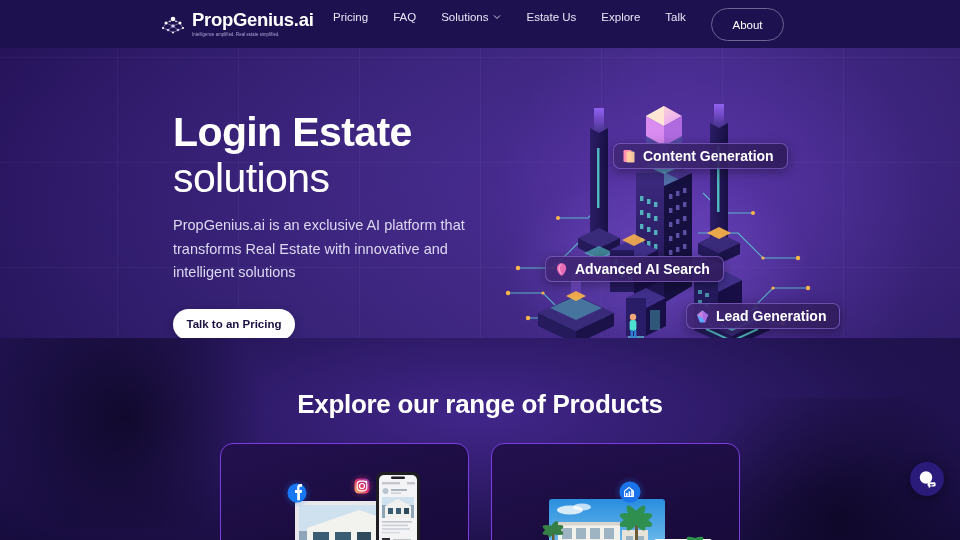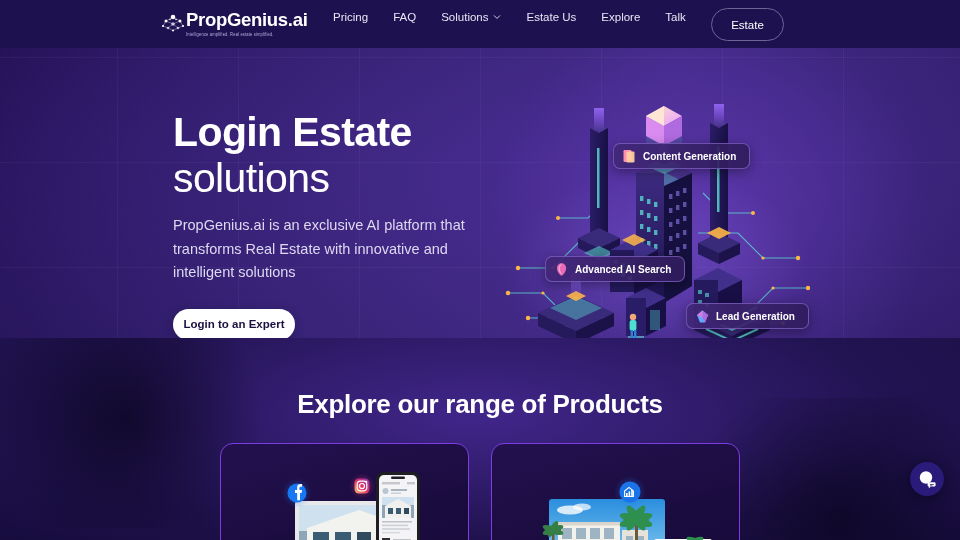--- a/index.html
+++ b/index.html
@@ -14,21 +14,21 @@
 
   
   .header {
     position:absolute; top:0; left:0; width:960px; height:48px;
     background:#1d1150;
     display:flex; align-items:center;
     z-index:40;
   }
   .logo-wrap {
     position:absolute; left:160px; top:11px;
-    display:flex; align-items:flex-start; 
+    display:flex; align-items:center; gap:6px;
   }
   .logo-mark { width:26px; height:20px; flex:none; margin-top:2px; }
   .logo-text-col { display:flex; flex-direction:column; line-height:1; }
   .logo-title {
     font-size:18.5px; font-weight:bold; color:#ffffff;
     letter-spacing:-0.3px;
   }
   .logo-tag {
     font-size:4.1px; color:#b9aee0; margin-top:3px;
     letter-spacing:0.15px; white-space:nowrap;
@@ -94,21 +94,21 @@
   
   .city { position:absolute; left:498px; top:20px; width:320px; height:300px; }
 
   
   .badge {
     position:absolute; display:flex; align-items:center; gap:7px;
     padding:0 13px 0 9px; height:26px; border-radius:7px;
     background:linear-gradient(100deg, rgba(66,39,120,.92), rgba(48,28,92,.92));
     border:1px solid rgba(155,120,230,.55);
     box-shadow:0 3px 12px rgba(0,0,0,.35);
-    color:#ffffff; font-size:10px; font-weight:bold; white-space:nowrap;
+    color:#ffffff; font-size:14px; font-weight:bold; white-space:nowrap;
     z-index:20;
   }
   .badge-ico { width:13px; height:15px; flex:none; }
   .badge-content { left:613px; top:95px; }
   .badge-search  { left:545px; top:208px; }
   .badge-lead    { left:686px; top:255px; }
 
   
   .products {
     position:absolute; top:338px; left:0; width:960px; height:202px;
@@ -199,34 +199,34 @@
           <span>Estate Us</span>
         </a>
       <a href="#">
           <span>Explore</span>
         </a>
       <a href="#">
           <span>Talk</span>
         </a>
     </nav>
 
-    <button class="login-btn">Estate</button>
+    <button class="login-btn">About</button>
   </div>
 
   <section class="hero">
     <div class="hero-grid"></div>
     <div class="hero-glow"></div>
 
     <div class="hero-content">
       <h1 class="h1">
         <div class="h1-line1">Login Estate</div>
         <div class="h1-line2">solutions</div>
       </h1>
       <p class="hero-sub">PropGenius.ai is an exclusive AI platform that transforms Real Estate with innovative and intelligent solutions</p>
-      <button class="cta">Login to an Expert</button>
+      <button class="cta">Talk to an Pricing</button>
     </div>
 
     <svg class="city" viewBox="0 0 320 300">
       <defs>
         <linearGradient id="twr" x1="0" y1="0" x2="0" y2="1">
           <stop offset="0" stop-color="#3d2b80"></stop>
             <stop offset="1" stop-color="#1d1350"></stop>
         </linearGradient>
         <linearGradient id="twrL" x1="0" y1="0" x2="1" y2="0">
           <stop offset="0" stop-color="#2b1d66"></stop>

